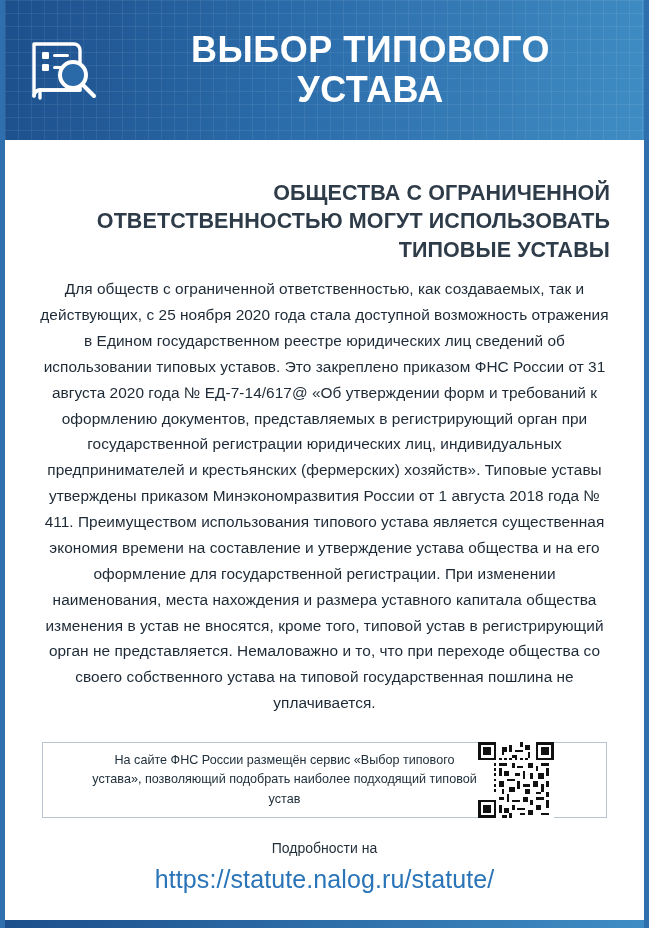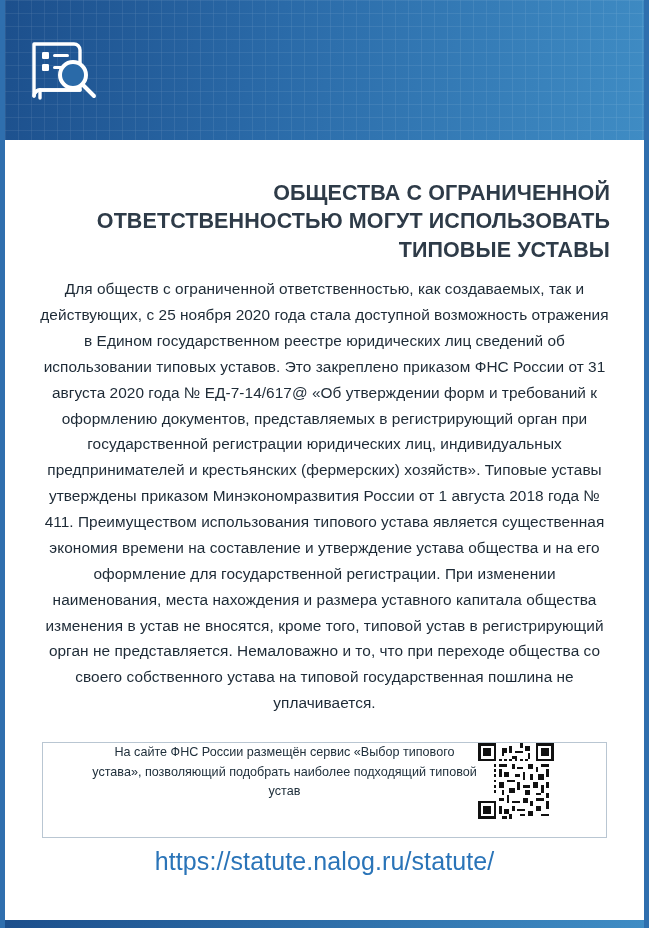--- a/index.html
+++ b/index.html
@@ -88,22 +88,23 @@
     text-align: center;
     font-size: 15.4px;
     line-height: 1.68;
     color: #1d2a36;
     letter-spacing: 0.05px;
   }
   
   .service-box {
     margin: 26px 3px 0 3px;
     border: 1px solid #b9c6d2;
-    height: 96px;
-    display: flex;
+    height: 76px;
+    display: flex;
+    align-items: center;
     box-sizing: border-box;
     padding: 0 18px;
   }
   .service-text {
     flex: 1;
     text-align: center;
     font-size: 12.6px;
     line-height: 1.55;
     color: #20303c;
     padding-left: 30px;
@@ -158,20 +159,21 @@
           <rect x="21" y="37" width="7" height="7" rx="1.2"></rect>
           <rect x="32" y="39" width="16" height="3" rx="1.5"></rect>
         </g>
         <g fill="none" stroke="#ffffff" stroke-width="4" stroke-linecap="round">
           <circle cx="52" cy="48" r="13" fill="#2a6aa8"></circle>
           <line x1="62" y1="58" x2="73" y2="69"></line>
         </g>
       </svg>
     </div>
 
+    <div class="header-title">ВЫБОР ТИПОВОГО УСТАВА</div>
   </div>
 
   <div class="content">
 
     <div class="subtitle">ОБЩЕСТВА С ОГРАНИЧЕННОЙ ОТВЕТСТВЕННОСТЬЮ МОГУТ ИСПОЛЬЗОВАТЬ ТИПОВЫЕ УСТАВЫ</div>
 
     <div class="paragraph">Для обществ с ограниченной ответственностью, как создаваемых, так и действующих, с 25 ноября 2020 года стала доступной возможность отражения в Едином государственном реестре юридических лиц сведений об использовании типовых уставов. Это закреплено приказом ФНС России от 31 августа 2020 года № ЕД-7-14/617@ «Об утверждении форм и требований к оформлению документов, представляемых в регистрирующий орган при государственной регистрации юридических лиц, индивидуальных предпринимателей и крестьянских (фермерских) хозяйств». Типовые уставы утверждены приказом Минэкономразвития России от 1 августа 2018 года № 411. Преимуществом использования типового устава является существенная экономия времени на составление и утверждение устава общества и на его оформление для государственной регистрации. При изменении наименования, места нахождения и размера уставного капитала общества изменения в устав не вносятся, кроме того, типовой устав в регистрирующий орган не представляется. Немаловажно и то, что при переходе общества со своего собственного устава на типовой государственная пошлина не уплачивается.</div>
 
     <div class="service-box">
       <div class="service-text">На сайте ФНС России размещён сервис «Выбор типового устава», позволяющий подобрать наиболее подходящий типовой устав</div>
@@ -261,17 +263,18 @@
               <rect x="22" y="24" width="2" height="2"></rect>
             <rect x="24" y="27" width="3" height="1"></rect>
               <rect x="16" y="27" width="2" height="1"></rect>
             <rect x="12" y="27" width="1" height="2"></rect>
               <rect x="9" y="28" width="2" height="1"></rect>
           </g>
         </svg>
       </div>
     </div>
 
+    <div class="details-label">Подробности на</div>
     <div class="details-link">https://statute.nalog.ru/statute/</div>
   </div>
 
   <div class="bottom-bar"></div>
 </div>
 
 </body></html>

